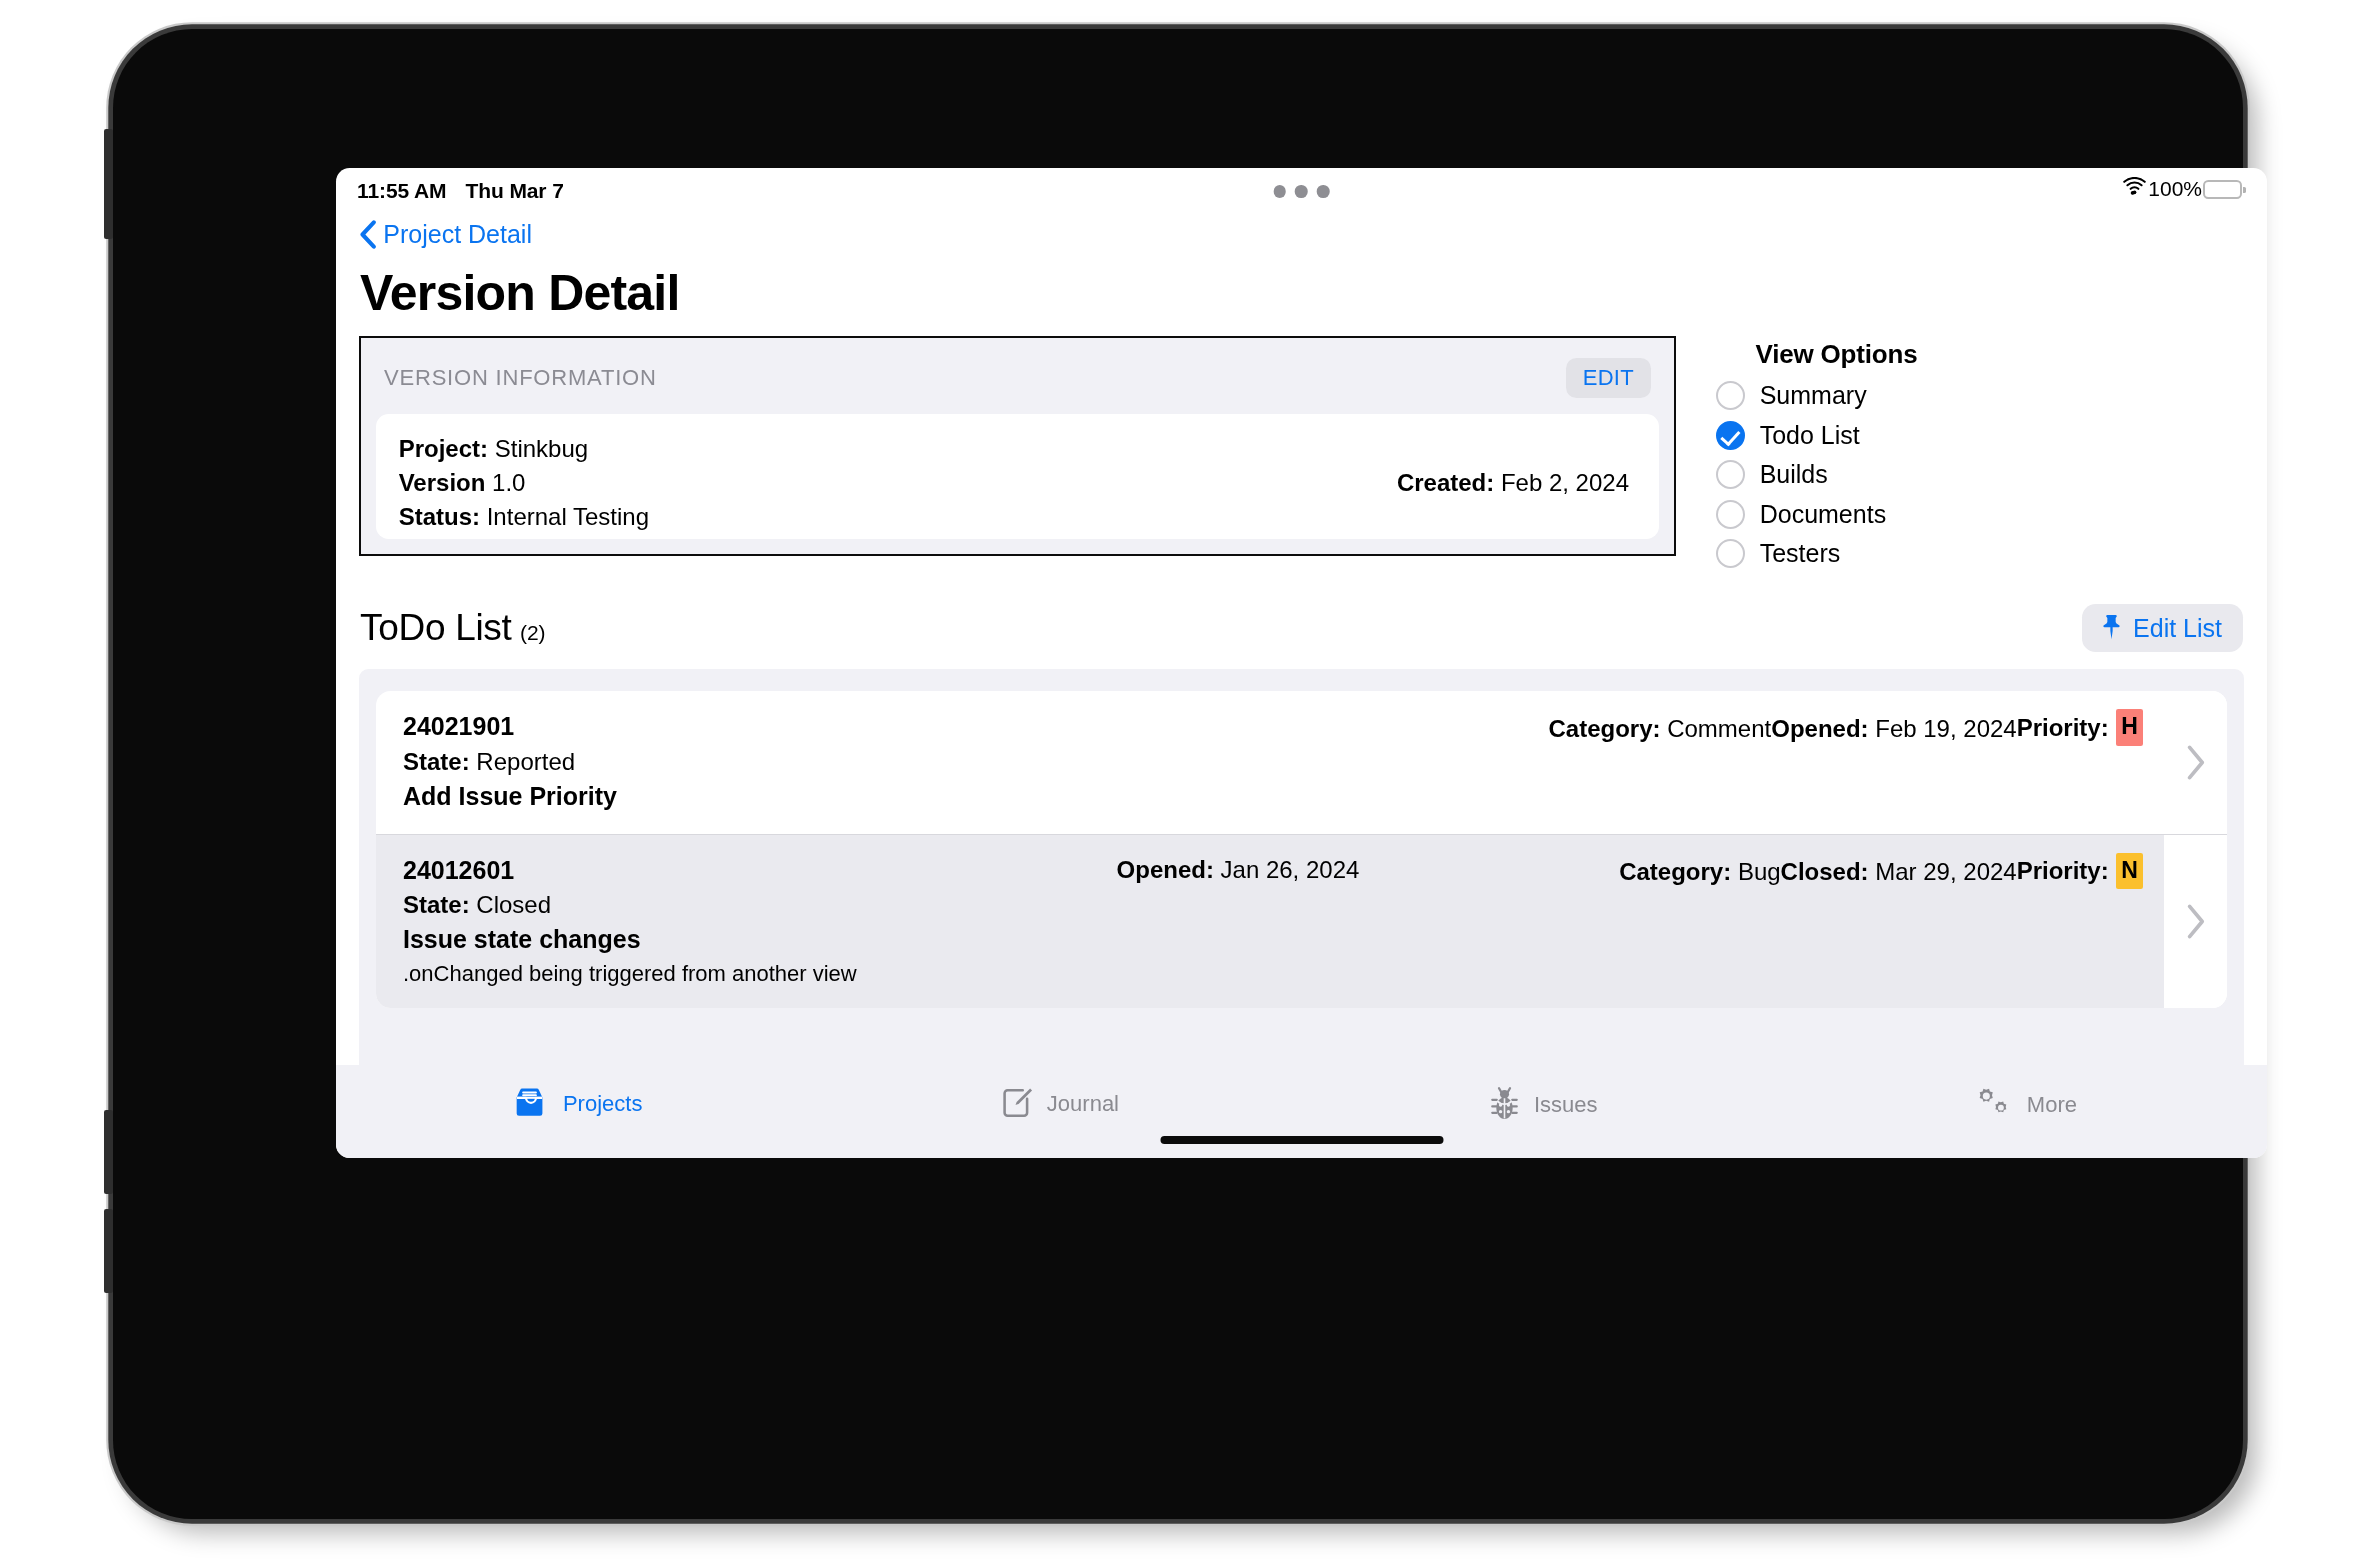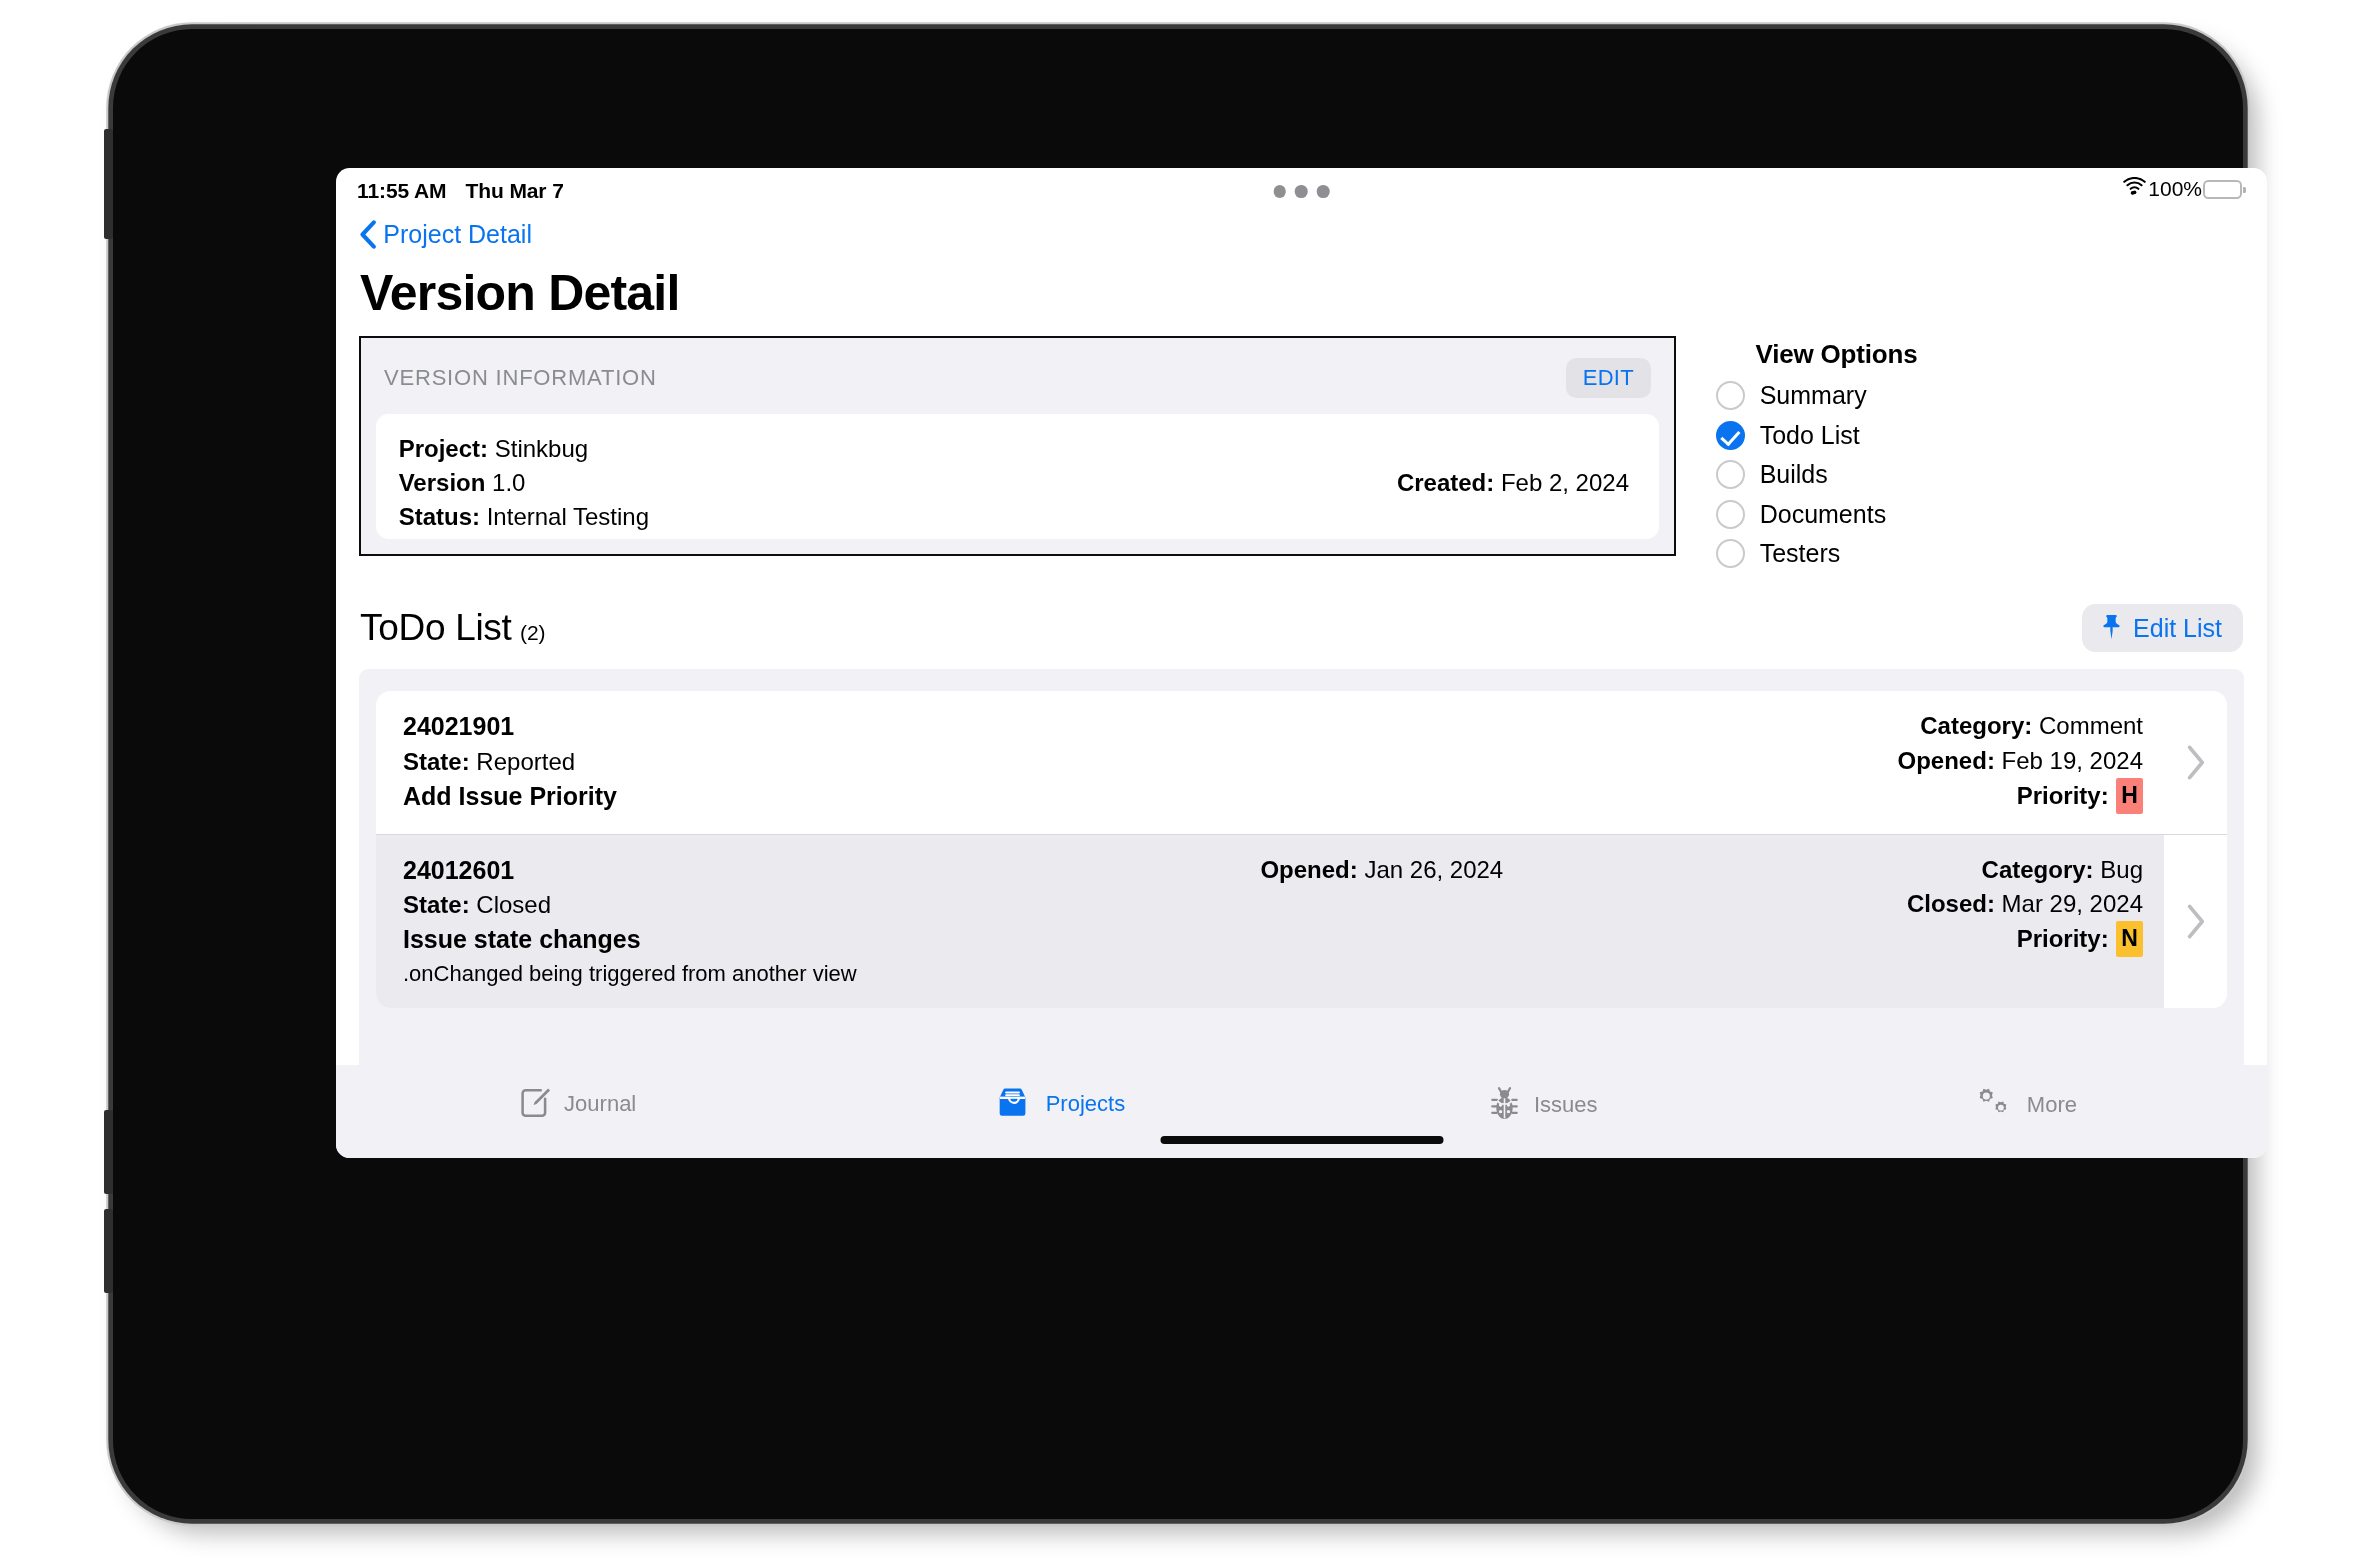--- a/index.html
+++ b/index.html
@@ -212,21 +212,21 @@
     display: flex; justify-content: space-between; align-items: flex-start;
     padding: 18px 21px 19px 27px;
   }
   .todo-row.highlighted .todo-row-inner { background: #eaeaef; }
   .todo-col-left { display: flex; flex-direction: column; }
   .todo-col-mid {
     display: flex; align-items: center;
     flex: 1; justify-content: center;
     padding: 0 21px;
   }
-  .todo-col-right { display: flex; flex-direction: column; align-items: flex-end; text-align: right; }
+  .todo-col-right { display: flex; flex-direction: row; align-items: flex-end; text-align: right; }
   .todo-id { font-size: 25px; font-weight: 700; color: #000; line-height: 1.42; }
   .todo-line { font-size: 24px; color: #000; line-height: 1.42; white-space: nowrap; }
   .todo-line b { font-weight: 700; }
   .todo-summary { font-size: 25px; font-weight: 700; color: #000; line-height: 1.42; }
   .todo-note { font-size: 22px; font-weight: 400; color: #000; line-height: 1.42; }
   .priority-line { display: flex; align-items: center; gap: 7.3px; }
   .priority-badge {
     display: inline-flex; align-items: center; justify-content: center;
     min-width: 22px; padding: 1px 5.2px 2.6px 5.2px;
     font-size: 23px; font-weight: 700; color: #000;
@@ -450,40 +450,40 @@
                 <path d="M2.5 2l7.5 9-7.5 9" stroke="#bdbdc2" stroke-width="2.2" fill="none" stroke-linecap="round" stroke-linejoin="round"></path>
               </svg>
             </div>
           </div>
 
         </div>
       </div>
     </div>
 
     <nav id="tab-bar">
-      <div class="tab-item">
-        <span>
-          <svg width="33" height="34" viewBox="0 0 22 22">
-            <path d="M14.5 2.5H4.4A2 2 0 002.4 4.5v13a2 2 0 002 2h11a2 2 0 002-2V8.2" stroke="#8a8a90" stroke-width="1.7" fill="none" stroke-linecap="round"></path>
-            <path d="M19.4 1.3l1.3 1.3-9 9-2 .7.7-2z" fill="#8a8a90"></path>
-          </svg>
-        </span>
-        <span class="tab-label">Journal</span>
-      </div>
-
       <div class="tab-item active">
         <span>
           <svg width="38" height="33" viewBox="0 0 26 22">
             <path d="M3.2 7.5L5.6 2.4A1.6 1.6 0 017 1.5h10a1.6 1.6 0 011.4.9l2.4 5.1v11a1.6 1.6 0 01-1.6 1.6H4.8A1.6 1.6 0 013.2 18.5z" fill="#0a74f0"></path>
             <path d="M3.4 7.8h17.2" stroke="#fff" stroke-width="1.4" fill="none"></path>
             <path d="M7.6 4.2h8.8M7.6 6h8.8" stroke="#fff" stroke-width="1.3" stroke-linecap="round"></path>
             <path d="M3.4 7.8h6.2a3.4 3.4 0 006.8 0h4.2" stroke="#fff" stroke-width="1.5" fill="none" stroke-linejoin="round"></path>
           </svg>
         </span>
         <span class="tab-label">Projects</span>
+      </div>
+
+      <div class="tab-item">
+        <span>
+          <svg width="33" height="34" viewBox="0 0 22 22">
+            <path d="M14.5 2.5H4.4A2 2 0 002.4 4.5v13a2 2 0 002 2h11a2 2 0 002-2V8.2" stroke="#8a8a90" stroke-width="1.7" fill="none" stroke-linecap="round"></path>
+            <path d="M19.4 1.3l1.3 1.3-9 9-2 .7.7-2z" fill="#8a8a90"></path>
+          </svg>
+        </span>
+        <span class="tab-label">Journal</span>
       </div>
 
       <div class="tab-item">
         <span>
           <svg width="33" height="35" viewBox="0 0 22 24">
             <path d="M7.2 1.5l1.8 3M14.8 1.5l-1.8 3" stroke="#8a8a90" stroke-width="1.5" stroke-linecap="round"></path>
             <ellipse cx="11" cy="5.6" rx="3.1" ry="2.9" fill="#8a8a90"></ellipse>
             <path d="M2.6 9.5h3.1M2.6 14h2.8M2.6 18.4h3.1M19.4 9.5h-3.1M19.4 14h-2.8M19.4 18.4h-3.1" stroke="#8a8a90" stroke-width="1.5" stroke-linecap="round"></path>
             <path d="M11 7.8c3.4 0 5.6 3.1 5.6 7.2S14 22.6 11 22.6 5.4 19.1 5.4 15 7.6 7.8 11 7.8z" fill="#8a8a90"></path>
             <path d="M11 8.4v13.8" stroke="#f1f1f6" stroke-width="1.1"></path>

